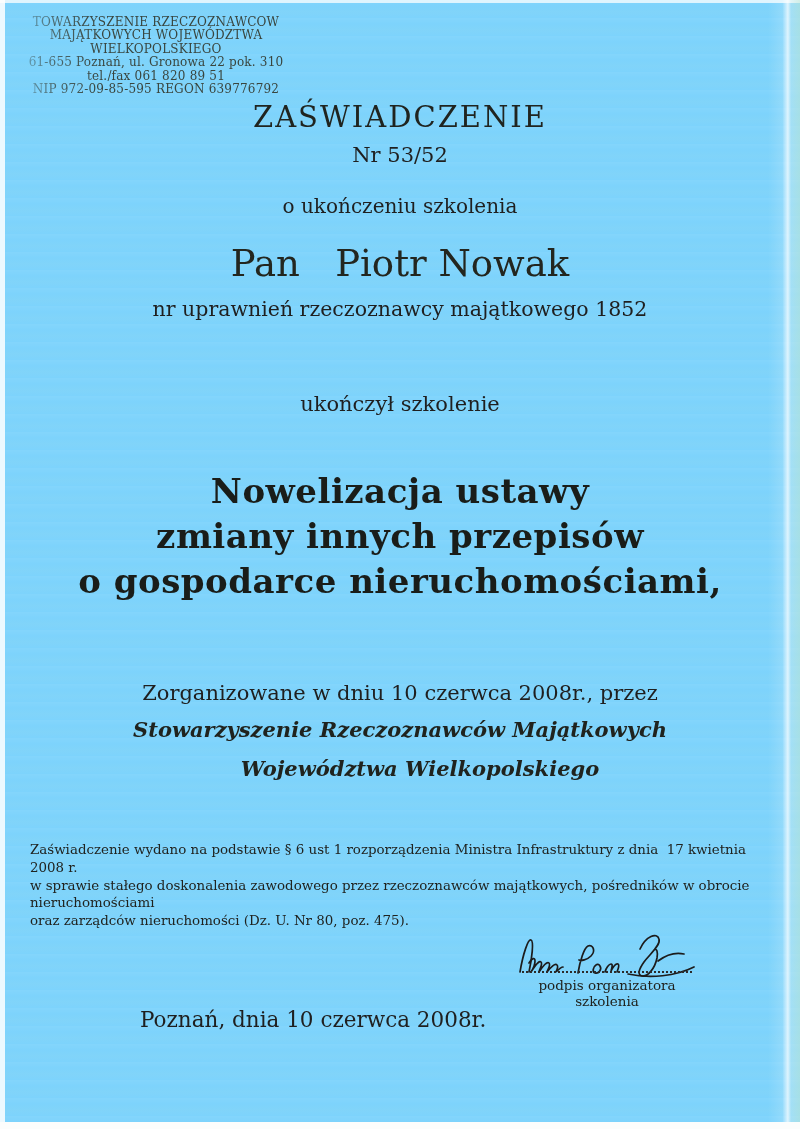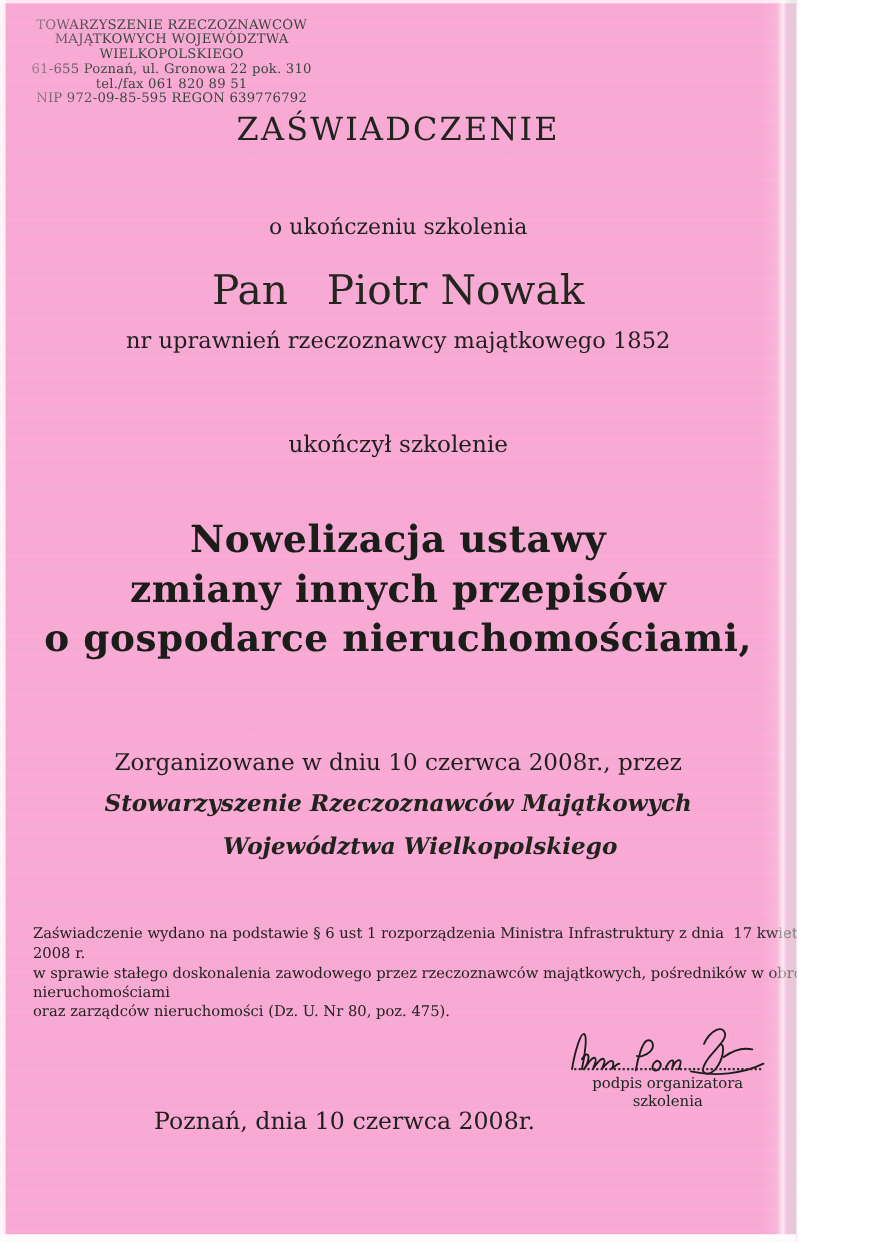--- a/index.html
+++ b/index.html
@@ -1,20 +1,20 @@
 <!DOCTYPE html>
 <html lang="pl"><head>
 <meta charset="utf-8">
 <style>
   * { margin:0; padding:0; box-sizing:border-box; }
   html,body { background:#ffffff; }
   .page {
     position:relative;
-    width:724px; height:1129px;
-    background:#f9a8d4;
+    width:800px; height:1129px;
+    background:#7dd3fc;
     overflow:hidden;
     font-family:"DejaVu Serif", serif;
     color:#1f1f1f;
   }
   
   .page::before {
     content:""; position:absolute; inset:0; pointer-events:none;
     background:repeating-linear-gradient(180deg,
       rgba(255,255,255,0.05) 0px, rgba(255,255,255,0.0) 6px,
       rgba(190,225,205,0.06) 12px, rgba(255,255,255,0.0) 18px);
@@ -94,20 +94,21 @@
   <div class="abs stamp">
     <div>TOWARZYSZENIE RZECZOZNAWCÓW</div>
     <div>MAJĄTKOWYCH WOJEWÓDZTWA</div>
     <div>WIELKOPOLSKIEGO</div>
     <div>61-655 Poznań, ul. Gronowa 22 pok. 310</div>
     <div>tel./fax 061 820 89 51</div>
     <div>NIP 972-09-85-595 REGON 639776792</div>
   </div>
 
   <div class="abs center cert-title">ZAŚWIADCZENIE</div>
+  <div class="abs center cert-number">Nr 53/52</div>
   <div class="abs center cert-subtitle">o ukończeniu szkolenia</div>
 
   <div class="abs center recipient-name">Pan   Piotr Nowak</div>
   <div class="abs center license-line">nr uprawnień rzeczoznawcy majątkowego 1852</div>
   <div class="abs center completion-line">ukończył szkolenie</div>
 
   <div class="abs center course-title">
     <div>Nowelizacja ustawy</div>
     <div>zmiany innych przepisów</div>
     <div>o gospodarce nieruchomościami,</div>

